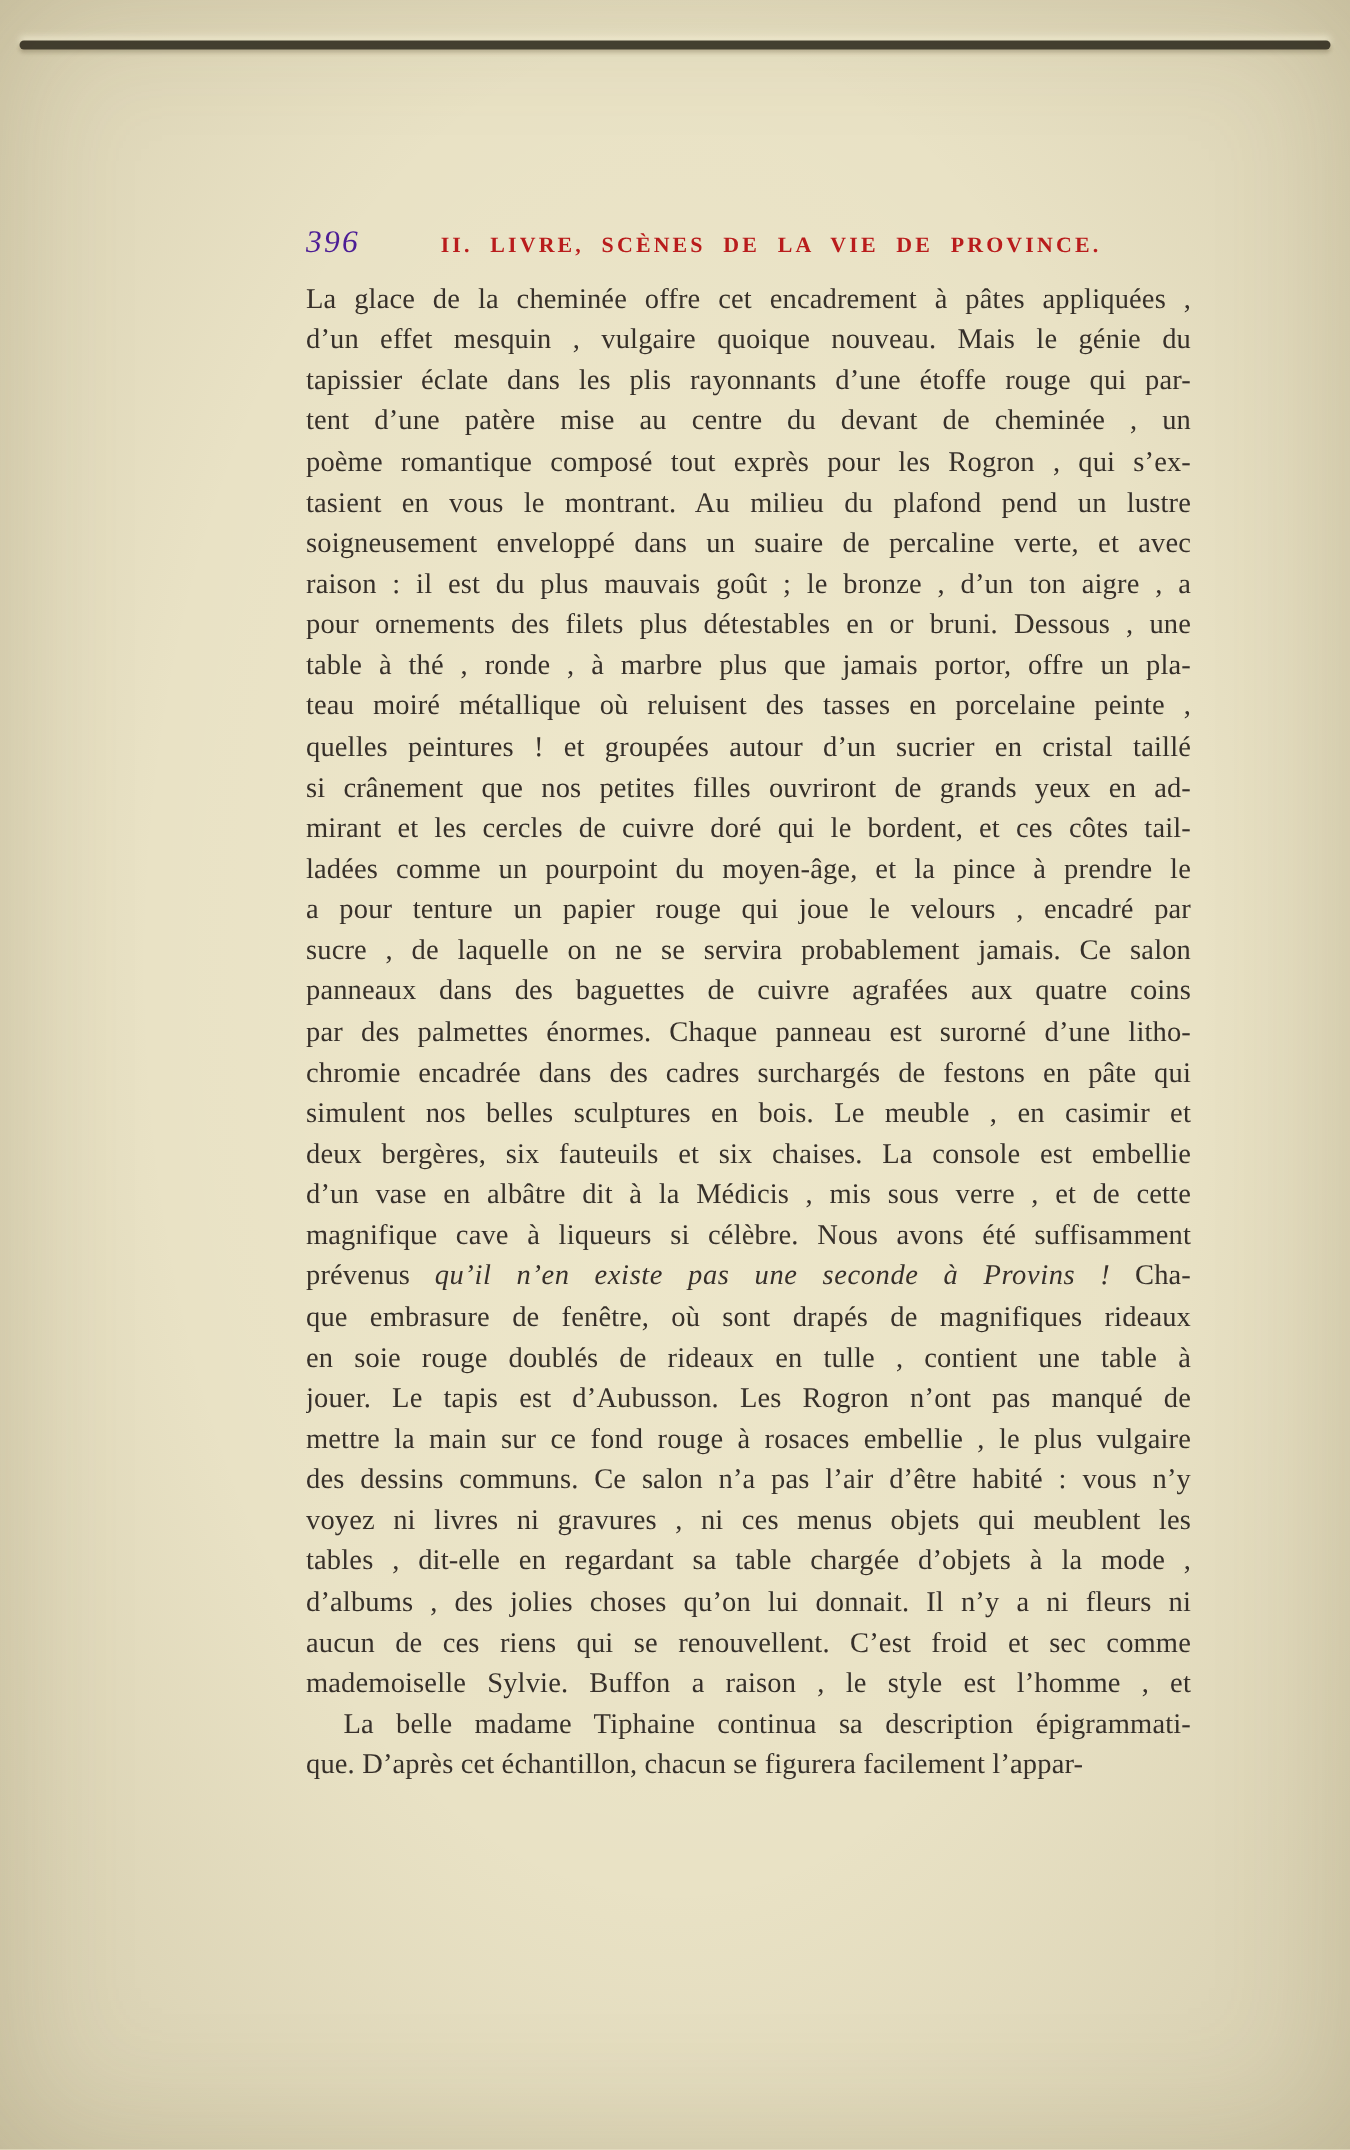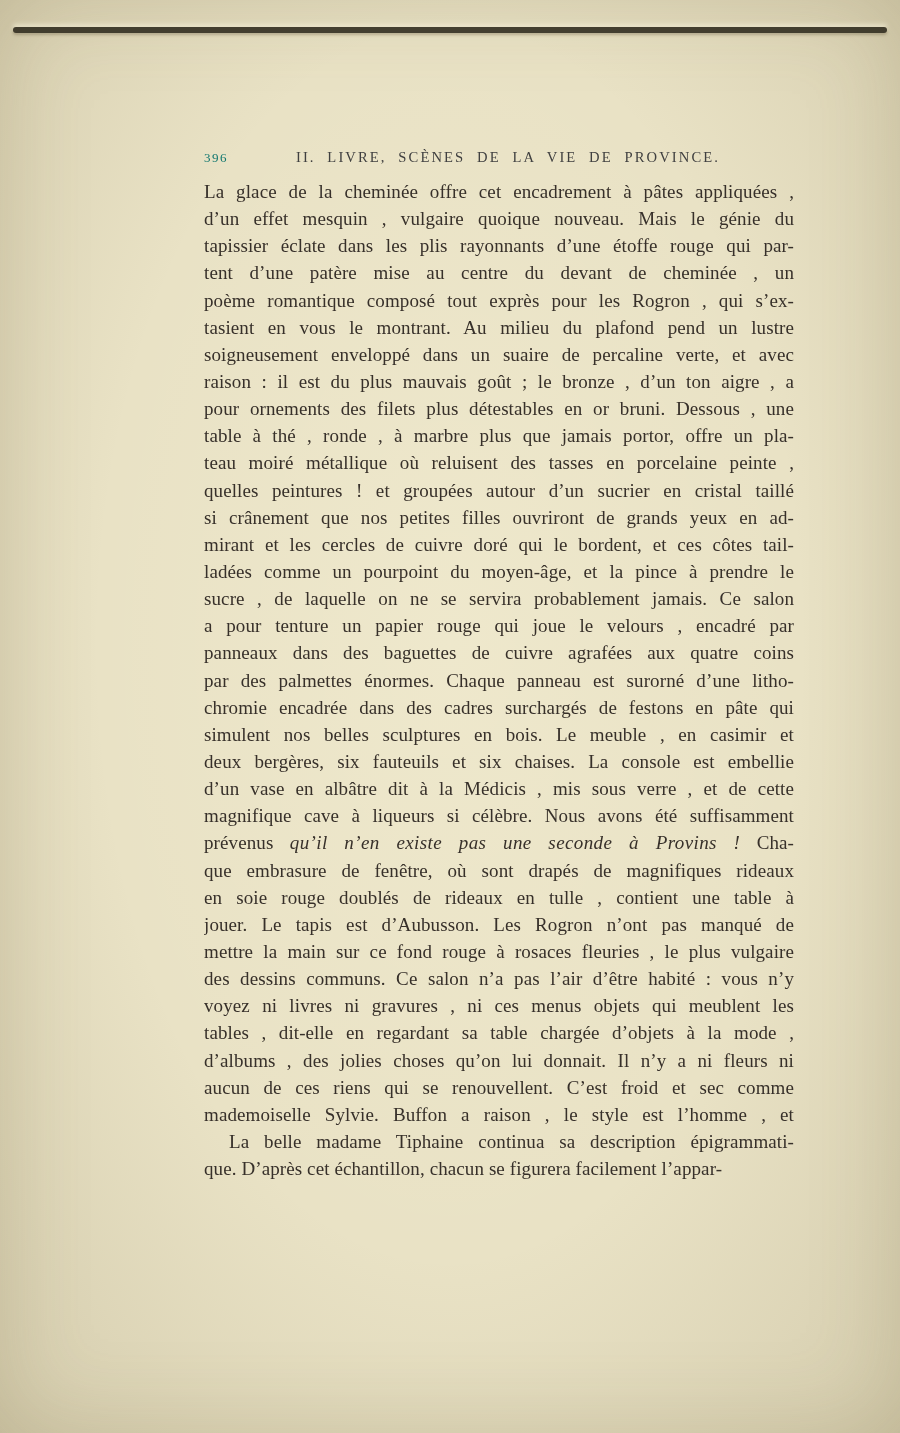--- a/index.html
+++ b/index.html
@@ -19,27 +19,27 @@
     background:#2e2a1d;border-radius:3px;opacity:.88;
     box-shadow:0 -3px 4px rgba(240,235,210,.8), 0 2px 3px rgba(80,70,40,.35);
   }
   #content{
     position:absolute;left:204px;top:149px;width:590px;
   }
   #header{
     display:flex;align-items:baseline;margin:0 0 12px 0;
   }
   #page-number{
-    font-size:13px;letter-spacing:1.5px;color:#0f766e;
+    font-size:21px;letter-spacing:1.5px;color:#4c1d95;font-style:italic;
   }
   #running-title{
     flex:1;text-align:center;
-    font-size:14.6px;font-weight:normal;
+    font-size:14.6px;font-weight:bold;
     letter-spacing:2.1px;word-spacing:6px;
-    color:#404040;
+    color:#b91c1c;
     padding-right:6px;
   }
   .paragraph{margin:0;}
   .line{
     font-size:19px;
     line-height:27.15px;height:27.15px;
     text-align:justify;text-align-last:justify;
     overflow:hidden;white-space:normal;
     letter-spacing:0.1px;
   }
@@ -68,34 +68,34 @@
         <div class="line"><span>tasient en vous le montrant. Au milieu du plafond pend un lustre</span></div>
         <div class="line"><span>soigneusement enveloppé dans un suaire de percaline verte, et avec</span></div>
         <div class="line"><span>raison : il est du plus mauvais goût ; le bronze , d’un ton aigre , a</span></div>
         <div class="line"><span>pour ornements des filets plus détestables en or bruni. Dessous , une</span></div>
         <div class="line"><span>table à thé , ronde , à marbre plus que jamais portor, offre un pla-</span></div>
         <div class="line"><span>teau moiré métallique où reluisent des tasses en porcelaine peinte ,</span></div>
         <div class="line"><span>quelles peintures ! et groupées autour d’un sucrier en cristal taillé</span></div>
         <div class="line"><span>si crânement que nos petites filles ouvriront de grands yeux en ad-</span></div>
         <div class="line"><span>mirant et les cercles de cuivre doré qui le bordent, et ces côtes tail-</span></div>
         <div class="line"><span>ladées comme un pourpoint du moyen-âge, et la pince à prendre le</span></div>
+        <div class="line"><span>a pour tenture un papier rouge qui joue le velours , encadré par</span></div>
         <div class="line"><span>sucre , de laquelle on ne se servira probablement jamais. Ce salon</span></div>
-        <div class="line"><span>a pour tenture un papier rouge qui joue le velours , encadré par</span></div>
         <div class="line"><span>panneaux dans des baguettes de cuivre agrafées aux quatre coins</span></div>
         <div class="line"><span>par des palmettes énormes. Chaque panneau est surorné d’une litho-</span></div>
         <div class="line"><span>chromie encadrée dans des cadres surchargés de festons en pâte qui</span></div>
         <div class="line"><span>simulent nos belles sculptures en bois. Le meuble , en casimir et</span></div>
         <div class="line"><span>deux bergères, six fauteuils et six chaises. La console est embellie</span></div>
         <div class="line"><span>d’un vase en albâtre dit à la Médicis , mis sous verre , et de cette</span></div>
         <div class="line"><span>magnifique cave à liqueurs si célèbre. Nous avons été suffisamment</span></div>
         <div class="line"><span>prévenus </span><span class="italic">qu’il n’en existe pas une seconde à Provins !</span><span> Cha-</span></div>
         <div class="line"><span>que embrasure de fenêtre, où sont drapés de magnifiques rideaux</span></div>
         <div class="line"><span>en soie rouge doublés de rideaux en tulle , contient une table à</span></div>
         <div class="line"><span>jouer. Le tapis est d’Aubusson. Les Rogron n’ont pas manqué de</span></div>
-        <div class="line"><span>mettre la main sur ce fond rouge à rosaces fleuries , le plus vulgaire</span></div>
+        <div class="line"><span>mettre la main sur ce fond rouge à rosaces embellie , le plus vulgaire</span></div>
         <div class="line"><span>des dessins communs. Ce salon n’a pas l’air d’être habité : vous n’y</span></div>
         <div class="line"><span>voyez ni livres ni gravures , ni ces menus objets qui meublent les</span></div>
         <div class="line"><span>tables , dit-elle en regardant sa table chargée d’objets à la mode ,</span></div>
         <div class="line"><span>d’albums , des jolies choses qu’on lui donnait. Il n’y a ni fleurs ni</span></div>
         <div class="line"><span>aucun de ces riens qui se renouvellent. C’est froid et sec comme</span></div>
         <div class="line"><span>mademoiselle Sylvie. Buffon a raison , le style est l’homme , et</span></div>
       </div>
       <div class="paragraph">
         <div class="line line-indent"><span>La belle madame Tiphaine continua sa description épigrammati-</span></div>
         <div class="line line-last"><span>que. D’après cet échantillon, chacun se figurera facilement l’appar-</span></div>

